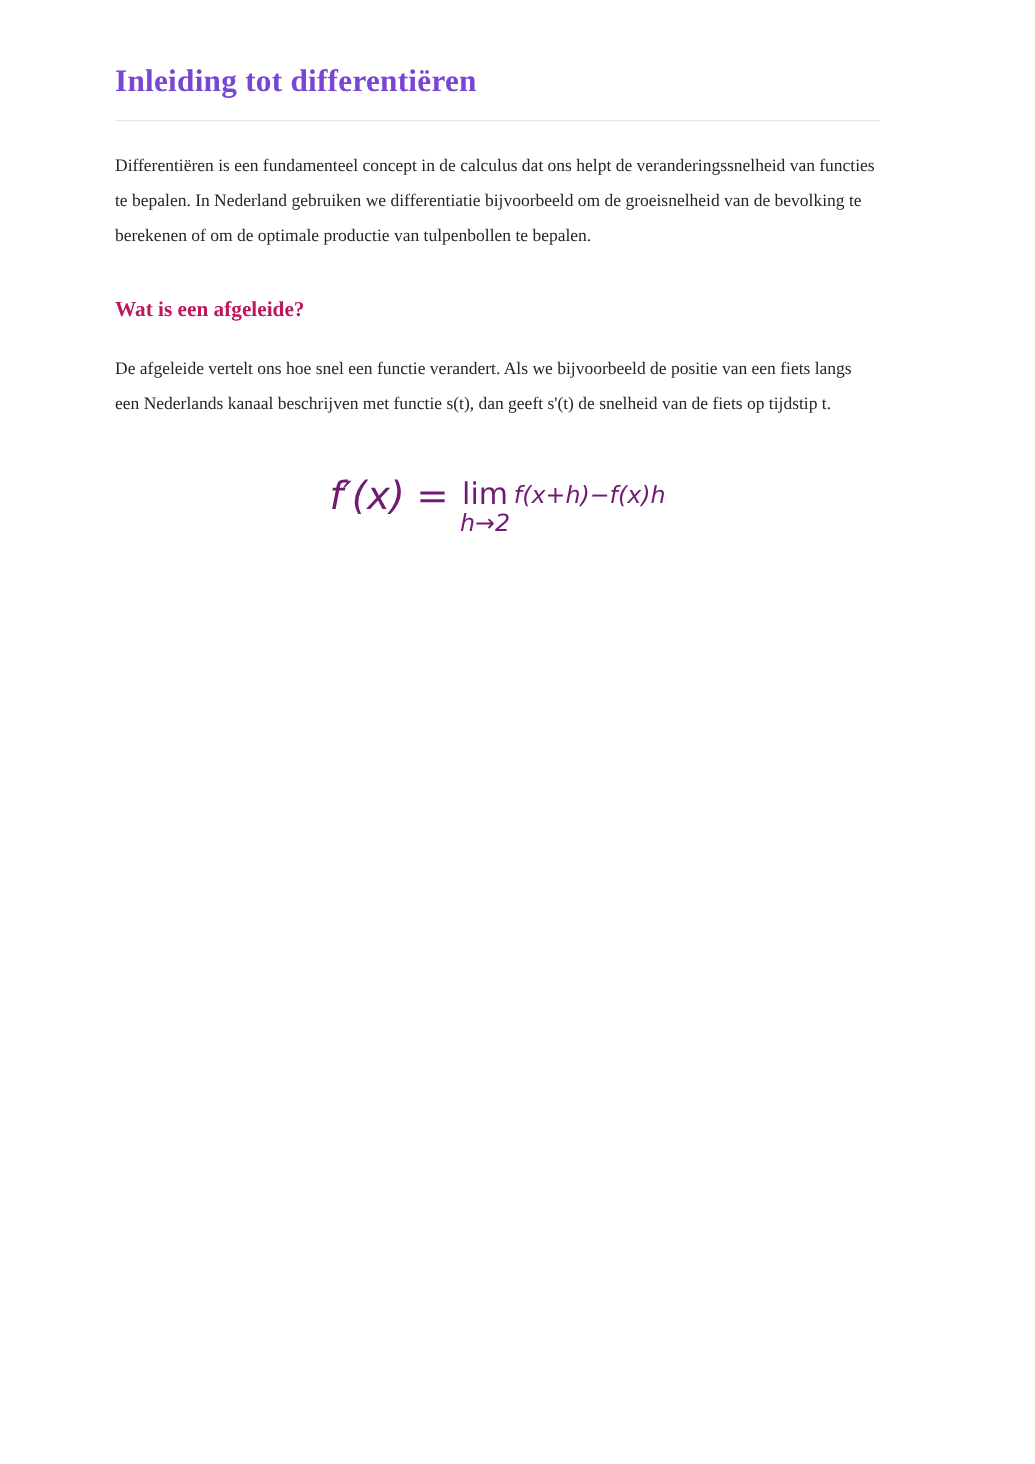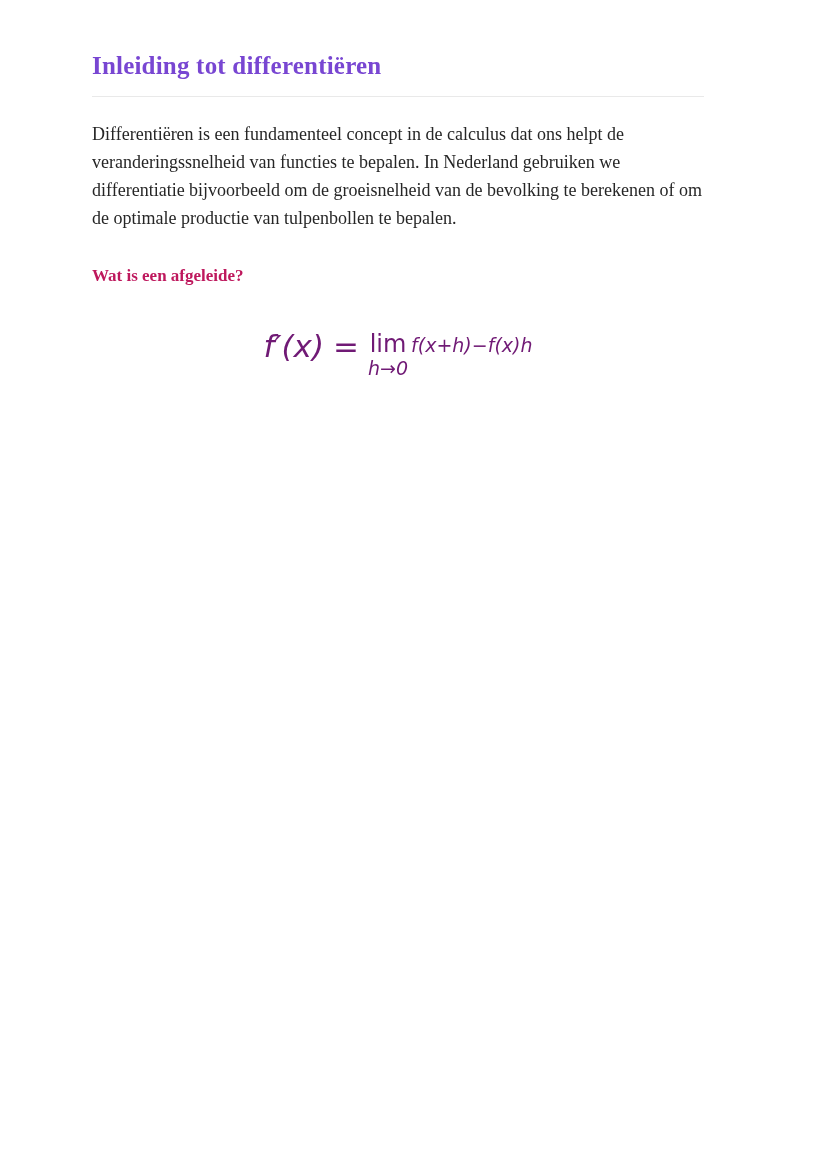--- a/index.html
+++ b/index.html
@@ -28,21 +28,21 @@
     font-weight: bold;
     color: #7846d2;
     letter-spacing: 0.2px;
   }
   .title-divider {
     border: none;
     border-top: 1px solid #e9e9e9;
     margin: 13px 0 0 0;
   }
   p.body-text {
-    font-size: 18px;
+    font-size: 14px;
     line-height: 28px;
     margin: 23px 0 0 0;
   }
   h2.section-heading {
     margin: 33px 0 0 0;
     font-size: 17px;
     line-height: 1.3;
     font-weight: bold;
     color: #be185d;
   }
@@ -114,27 +114,28 @@
 
   <h1 class="doc-title">Inleiding tot differentiëren</h1>
 
   <hr class="title-divider">
 
   <p class="body-text">Differentiëren is een fundamenteel concept in de calculus dat ons helpt de veranderingssnelheid van functies te bepalen. In Nederland gebruiken we differentiatie bijvoorbeeld om de groeisnelheid van de bevolking te berekenen of om de optimale productie van tulpenbollen te bepalen.</p>
 
   <h2 class="section-heading">Wat is een afgeleide?</h2>
 
 
+  <p class="body-text">De afgeleide vertelt ons hoe snel een functie verandert. Als we bijvoorbeeld de positie van een fiets langs een Nederlands kanaal beschrijven met functie s(t), dan geeft s'(t) de snelheid van de fiets op tijdstip t.</p>
 
   <div class="formula">
     <span class="f-lhs">f′(x)</span>
     <span class="f-eq">=</span>
     <span class="f-lim">
       <span class="f-lim-word">lim</span>
-      <span class="f-lim-sub">h→0</span>
+      <span class="f-lim-sub">h→2</span>
     </span>
     <span class="f-frac">
       <span class="f-num">f(x+h)−f(x)</span>
       <span class="f-bar"></span>
       <span class="f-den">h</span>
     </span>
   </div>
 
 </div>
 

